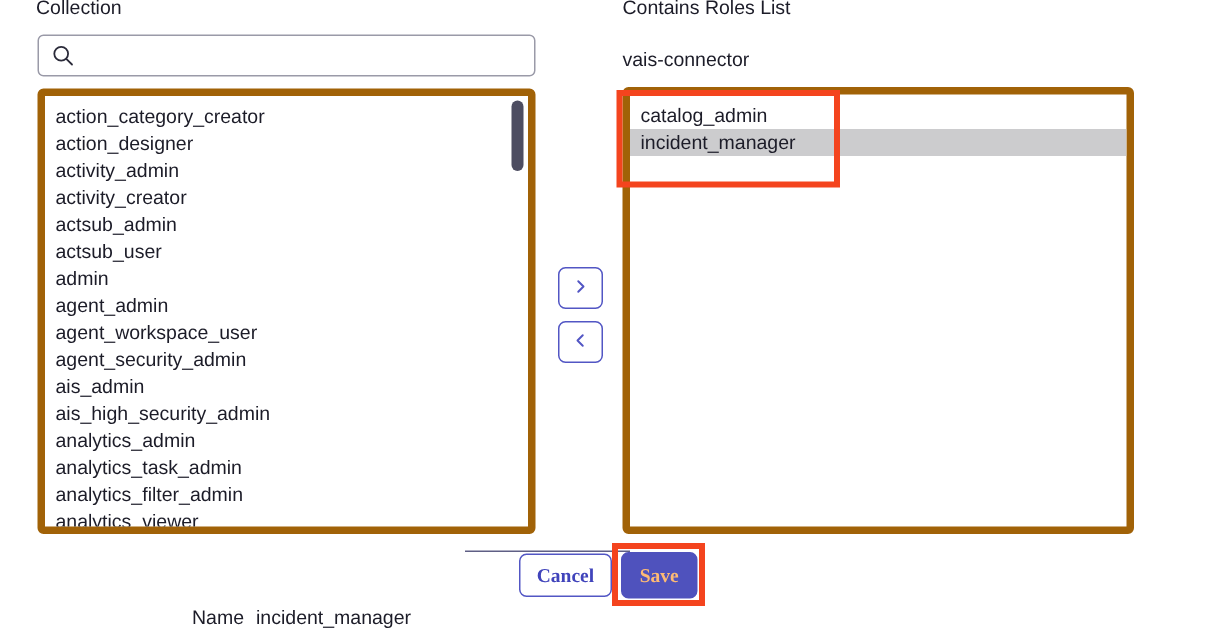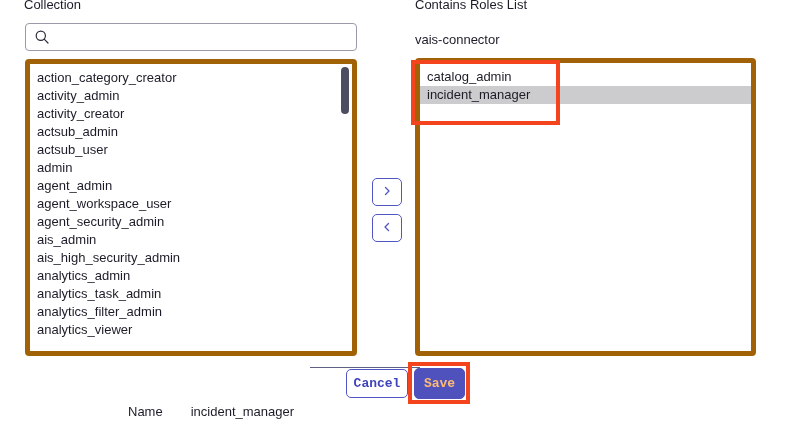--- a/index.html
+++ b/index.html
@@ -106,21 +106,21 @@
 
   
   .footer-sep {
     position: absolute;
     left: 310px; top: 367px; width: 110px; height: 0;
     border-top: 1px solid #5f5f85;
   }
   .btn {
     position: absolute;
     border-radius: 5px;
-    font-family: Liberation Mono, monospace;
+    font-family: Liberation Serif, serif;
     font-size: 13px;
     font-weight: bold;
     cursor: pointer;
     display: flex; align-items: center; justify-content: center;
     padding: 12px;
   }
   #cancel-button {
     left: 346px; top: 369px; width: 62px; height: 29px;
     background: #fff; color: #4044bb; border: 1px solid #5256c4;
   }
@@ -130,21 +130,21 @@
   }
 
   
   #name-row {
     position: absolute;
     left: 128px; top: 404px;
     font-size: 13px;
     color: #1c1c28;
     white-space: nowrap;
   }
-  #name-row .name-key { margin-right: 28px; }
+  #name-row .name-key { margin-right: 8px; }
 
   
   .annotation {
     position: absolute;
     border: 4px solid #f4441e;
     pointer-events: none;
     background: transparent;
   }
   #annot-roles { left: 411px; top: 60px; width: 149px; height: 65px; }
   #annot-save  { left: 408px; top: 362px; width: 62px; height: 42px; }
@@ -162,20 +162,21 @@
         <circle cx="6.8" cy="6.8" r="4.6" fill="none" stroke="#2b2b3a" stroke-width="1.2"></circle>
         <line x1="10.2" y1="10.2" x2="14" y2="14" stroke="#2b2b3a" stroke-width="1.2" stroke-linecap="round"></line>
       </svg>
     </span>
     <input class="search-input" type="text" placeholder="" style="">
   </div>
 
   <div class="listbox" id="source-listbox">
     <div class="list-inner" id="source-list">
         <div class="list-item">action_category_creator</div>
+        <div class="list-item">action_designer</div>
         <div class="list-item">activity_admin</div>
         <div class="list-item">activity_creator</div>
         <div class="list-item">actsub_admin</div>
         <div class="list-item">actsub_user</div>
         <div class="list-item">admin</div>
         <div class="list-item">agent_admin</div>
         <div class="list-item">agent_workspace_user</div>
         <div class="list-item">agent_security_admin</div>
         <div class="list-item">ais_admin</div>
         <div class="list-item">ais_high_security_admin</div>

